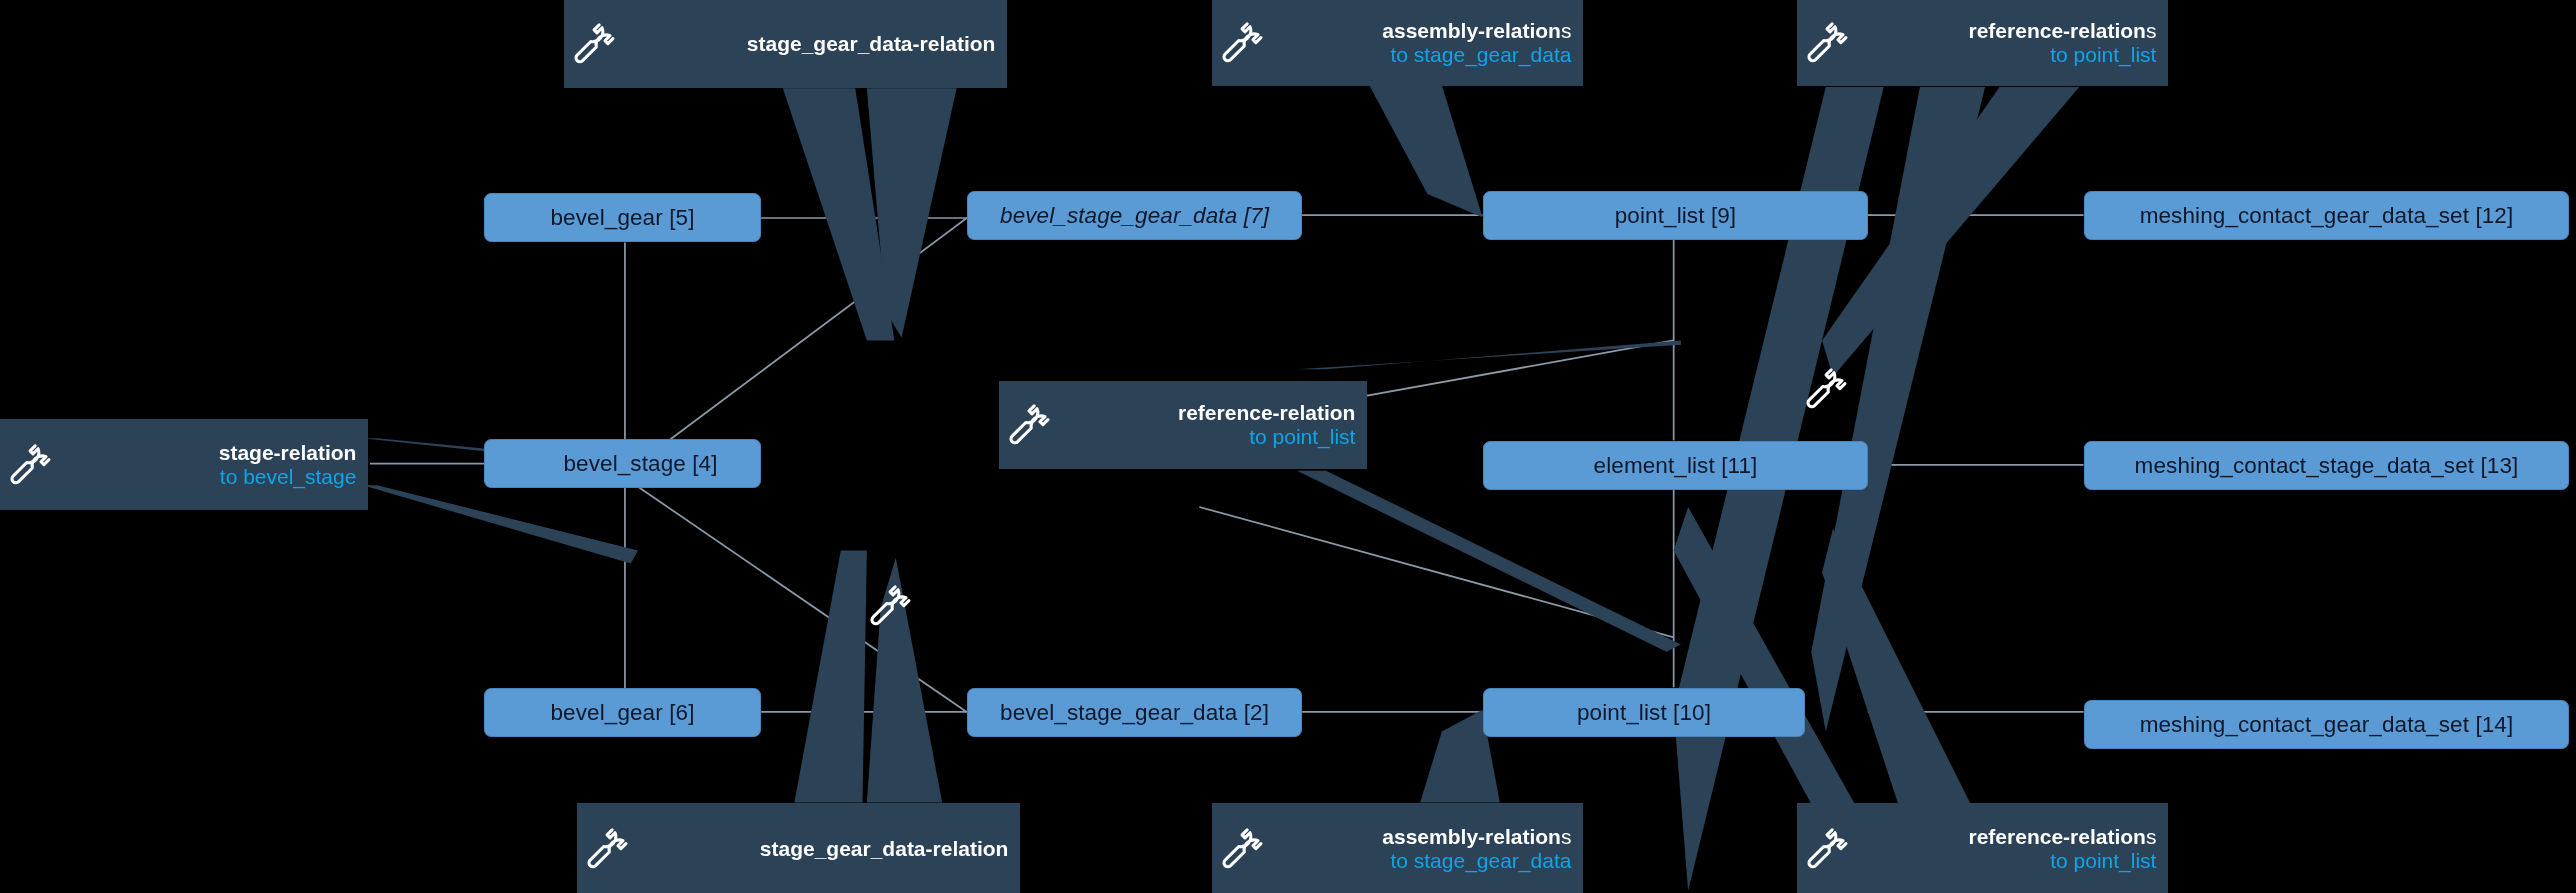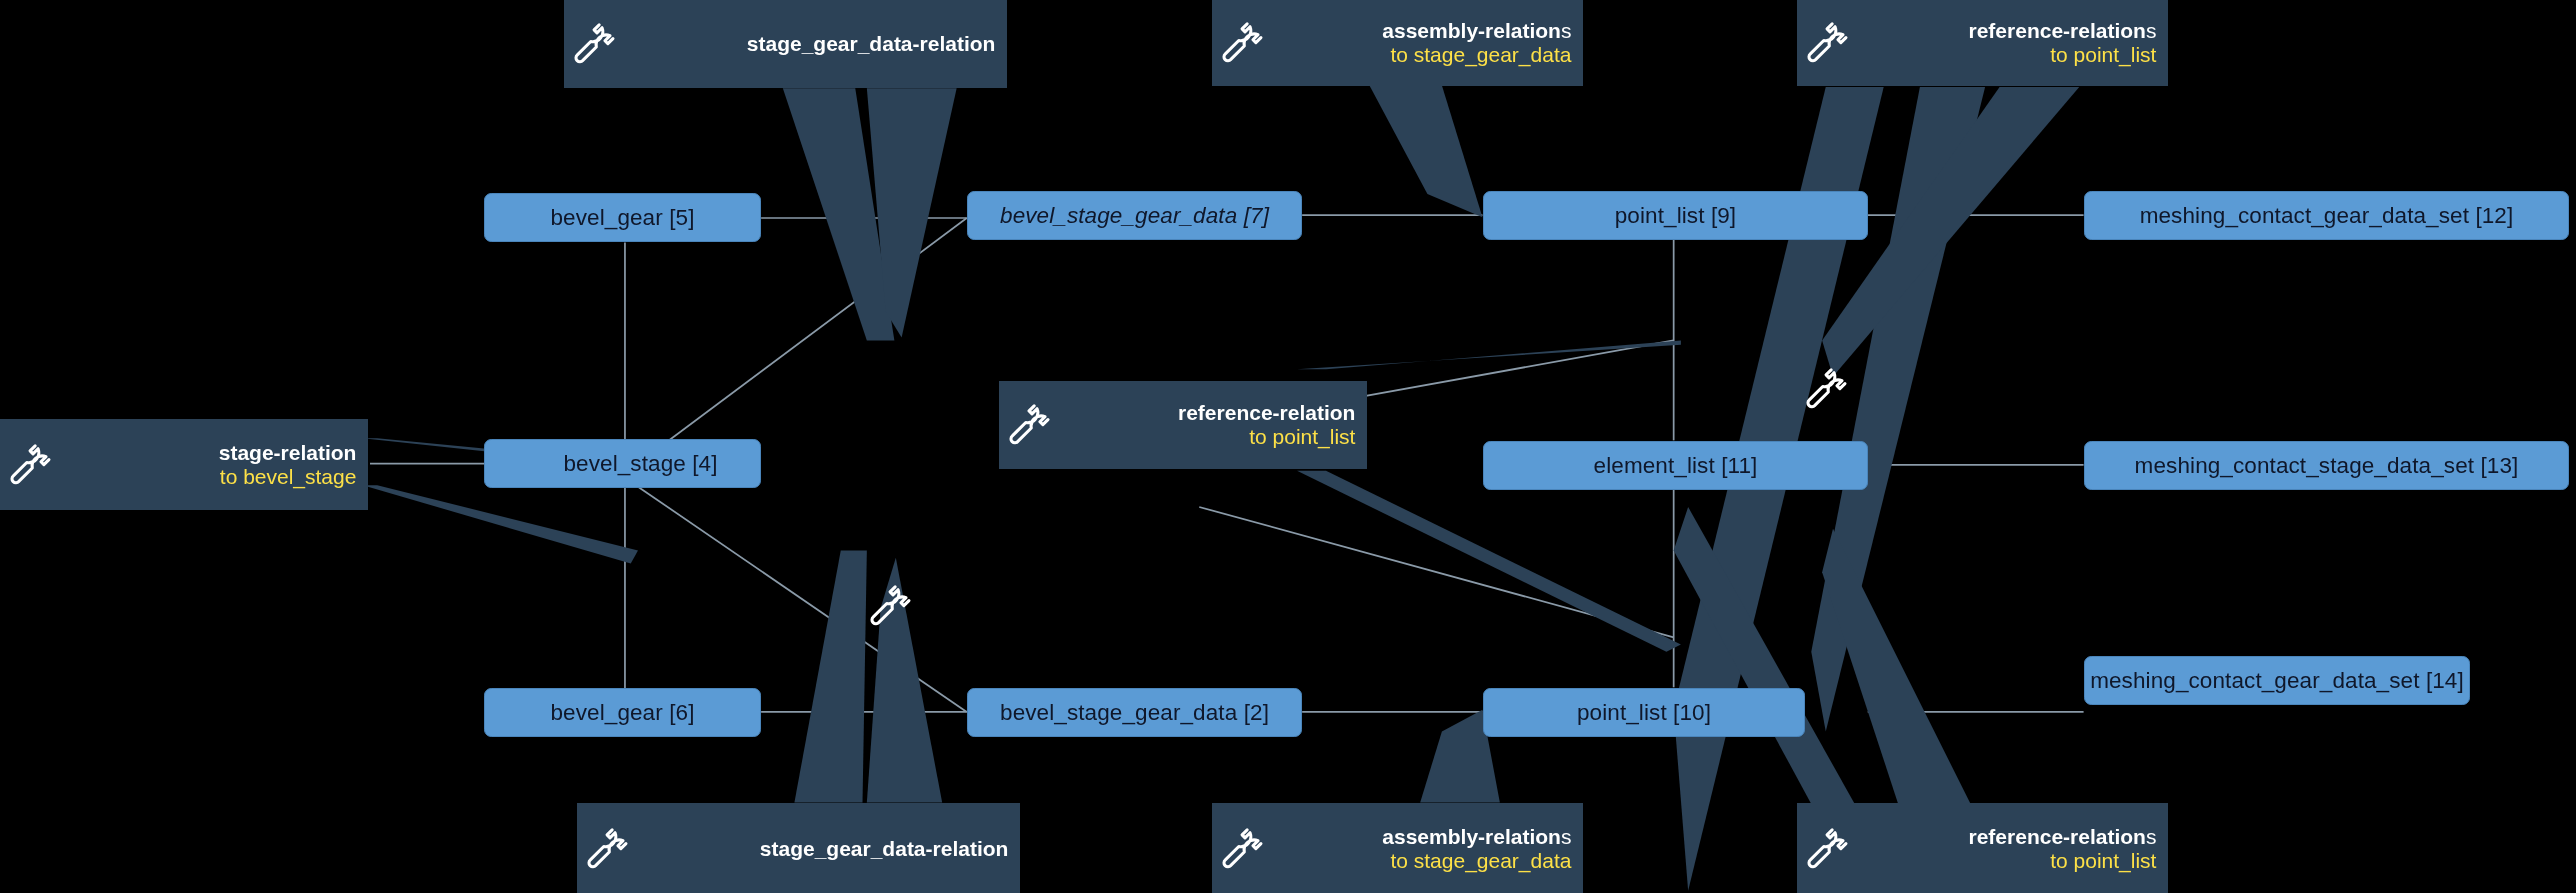--- a/index.html
+++ b/index.html
@@ -77,21 +77,21 @@
   .rel-title {
     color: #ffffff;
     font-size: 21px;
     font-weight: bold;
     white-space: nowrap;
   }
   .rel-title .plural {
     font-weight: normal;
   }
   .rel-sub {
-    color: #fde047;
+    color: #0ea5e9;
     font-size: 21px;
     font-weight: normal;
     white-space: nowrap;
   }
 
   
   .loose-wrench {
     position: absolute;
     width: 46px;
     height: 46px;
@@ -178,21 +178,21 @@
   <div class="node" style="left:1483px; top:191px; width:385px;">point_list [9]</div>
 
   <div class="node" style="left:1483px; top:441px; width:385px;">element_list [11]</div>
 
   <div class="node" style="left:1483px; top:688px; width:322px;">point_list [10]</div>
 
   <div class="node" style="left:2084px; top:191px; width:485px;">meshing_contact_gear_data_set  [12]</div>
 
   <div class="node" style="left:2084px; top:441px; width:485px;">meshing_contact_stage_data_set [13]</div>
 
-  <div class="node" style="left:2084px; top:656px; width:386px;">meshing_contact_gear_data_set [14]</div>
+  <div class="node" style="left:2084px; top:700px; width:485px;">meshing_contact_gear_data_set [14]</div>
 
   <div class="relpanel" style="left:564px; top:0px; width:443px; height:88px;">
     <span class="wrench">
       <svg viewBox="0 0 64 64" width="46" height="46" xmlns="http://www.w3.org/2000/svg">
         <path d="M44.5 6.5 L37.2 13.8 L41.4 18.0 L48.7 10.7 A14.5 14.5 0 0 1 32.5 30.4 L13.2 49.7 A5.6 5.6 0 1 0 21.1 57.6 L40.4 38.3 A14.5 14.5 0 0 1 60.1 22.1 L52.8 29.4 L57.0 33.6 L64.3 26.3" transform="translate(-4,-1) scale(0.97)" fill="none" stroke="#ffffff" stroke-width="4.4" stroke-linejoin="round" stroke-linecap="round"></path>
       </svg>
     </span>
     <span class="reltext single">
       <span class="rel-title"><span>stage_gear_data-relation</span><span class="plural"></span></span>
     </span>

